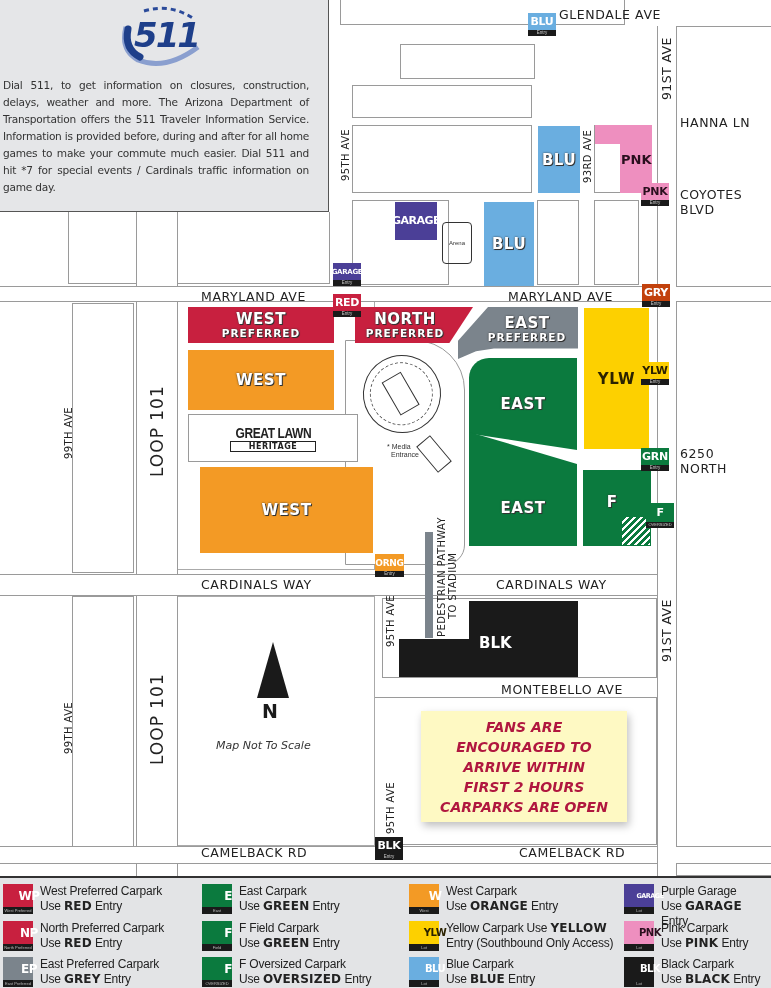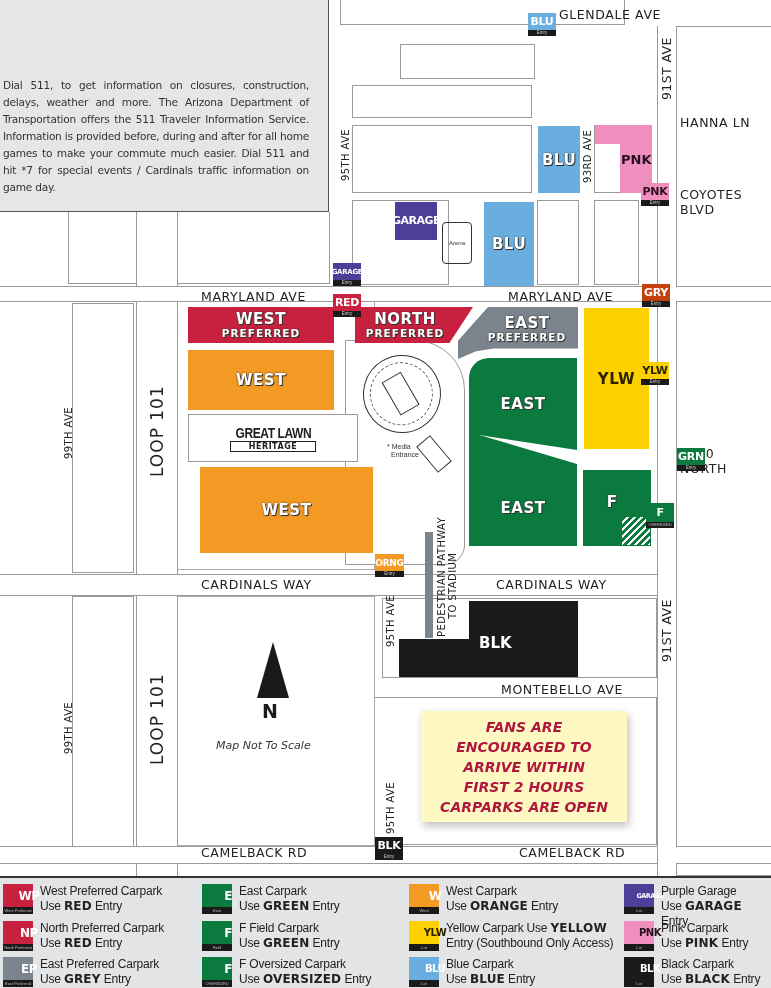--- a/index.html
+++ b/index.html
@@ -53,20 +53,28 @@
   <div class="block" style="left:345px;top:340px;width:120px;height:225px;border-radius:0 50px 20px 0;"></div>
 
   <div class="abs" style="left:136px;top:212px;width:42px;height:664px;background:#fff;border-left:1.5px solid #9a9a9a;border-right:1.5px solid #9a9a9a;"></div>
 
   <div class="road" style="left:0;top:286px;width:771px;height:16px;border-top:1.5px solid #9a9a9a;border-bottom:1.5px solid #9a9a9a;"></div>
   <div class="road" style="left:0;top:574px;width:660px;height:22px;border-top:1.5px solid #9a9a9a;border-bottom:1.5px solid #9a9a9a;"></div>
   <div class="road" style="left:0;top:846px;width:771px;height:18px;border-top:1.5px solid #9a9a9a;border-bottom:1.5px solid #9a9a9a;"></div>
   <div class="road" style="left:657px;top:26px;width:19px;height:850px;border-left:1.5px solid #9a9a9a;"></div>
 
   <div class="info-box">
+    <div class="abs" style="left:116px;top:5px;width:90px;height:62px;">
+      <svg width="90" height="62" viewBox="0 0 90 62">
+        <path d="M28 6 Q55 -2 78 14" stroke="#2a4a9a" stroke-width="3" stroke-dasharray="5 4" fill="none"></path>
+        <path d="M10 22 Q4 45 22 55 Q50 66 82 42" stroke="#8a9fcf" stroke-width="5" fill="none"></path>
+        <path d="M12 24 Q8 44 24 52" stroke="#1e3f8a" stroke-width="7" fill="none" stroke-linecap="round"></path>
+      </svg>
+      <div class="abs" style="left:18px;top:10px;font-family:'DejaVu Sans',sans-serif;font-weight:900;font-style:italic;font-size:34px;color:#1e3f8a;letter-spacing:-2px;">511</div>
+    </div>
     <div class="info-text">Dial 511, to get information on closures, construction, delays, weather and more. The Arizona Department of Transportation offers the 511 Traveler Information Service. Information is provided before, during and after for all home games to make your commute much easier. Dial 511 and hit *7 for special events / Cardinals traffic information on game day.</div>
   </div>
 
   <div class="lot" style="left:538px;top:126px;width:42px;height:67px;background:#6aaee0;">
     <span class="main">BLU</span>
   </div>
 
   <div class="abs" style="left:595px;top:125px;width:57px;height:68px;">
     <div class="abs" style="left:0;top:0;width:57px;height:19px;background:#ee8fbf;"></div>
     <div class="abs" style="left:25px;top:0;width:32px;height:68px;background:#ee8fbf;"></div>
@@ -198,21 +206,21 @@
     <div class="bot">Entry</div>
   </div>
   <div class="badge" style="left:642px;top:284px;width:28px;">
     <div class="top" style="background:#c2410c;">GRY</div>
     <div class="bot">Entry</div>
   </div>
   <div class="badge" style="left:641px;top:362px;width:28px;">
     <div class="top" style="background:#fdd000;color:#2b2200;">YLW</div>
     <div class="bot">Entry</div>
   </div>
-  <div class="badge" style="left:641px;top:448px;width:28px;margin-left:36px;">
+  <div class="badge" style="left:641px;top:448px;width:28px;">
     <div class="top" style="background:#0b7a3e;">GRN</div>
     <div class="bot">Entry</div>
   </div>
   <div class="badge" style="left:646px;top:503px;width:28px;">
     <div class="top" style="background:#0b7a3e;height:19px;">F</div>
     <div class="bot" style="font-size:4px;">OVERSIZED</div>
   </div>
   <div class="badge" style="left:375px;top:554px;width:29px;">
     <div class="top" style="background:#f39a25;font-size:9px;">ORNG</div>
     <div class="bot">Entry</div>

